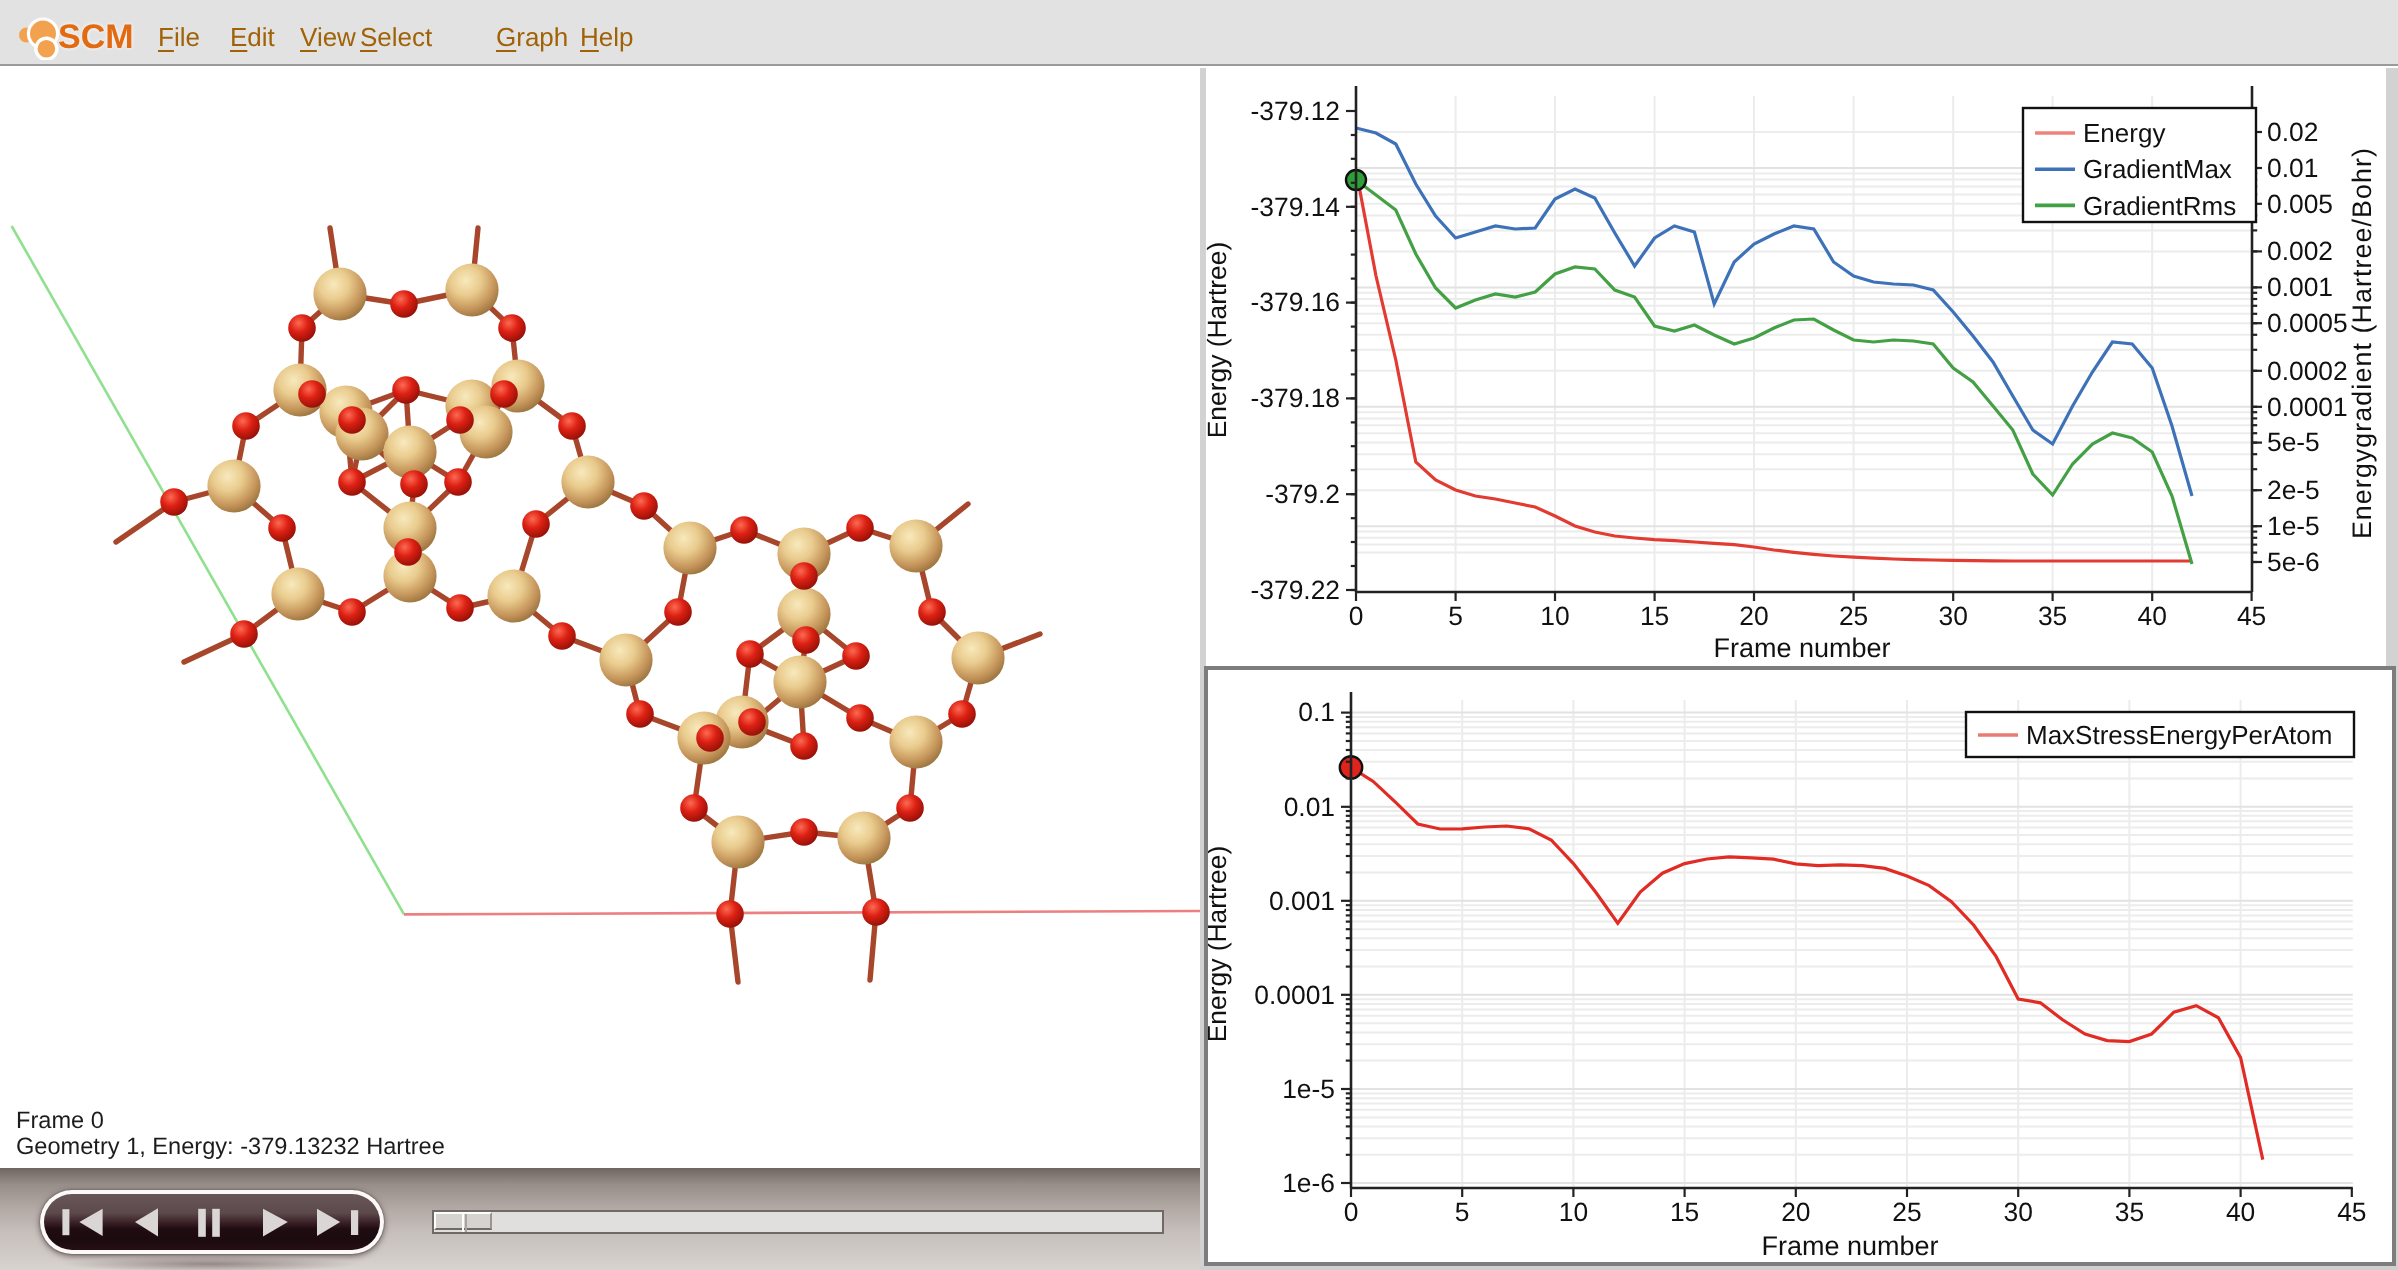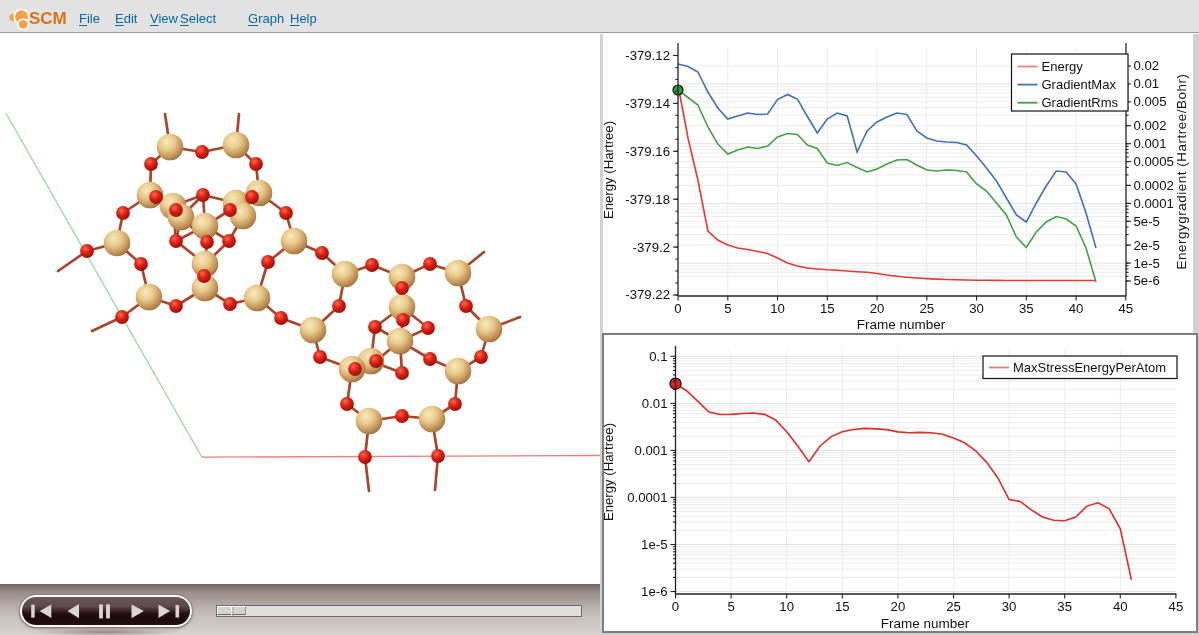--- a/index.html
+++ b/index.html
@@ -1,18 +1,18 @@
 <!DOCTYPE html>
 <html><head><meta charset="utf-8">
 <style>
 *{margin:0;padding:0;box-sizing:border-box}
 html,body{width:1199px;height:635px;background:#fff;overflow:hidden;font-family:"Liberation Sans", sans-serif}
 #page{position:relative;width:1071px;height:635px}
 #menubar{position:absolute;left:0;top:0;width:1199px;height:33px;background:#e2e2e2;border-bottom:1.5px solid #9a9a9a}
-.mi{position:absolute;top:11px;font-size:13px;color:#0369a1}
+.mi{position:absolute;top:11px;font-size:13px;color:#a16207}
 .mi u{text-decoration:underline;text-underline-offset:2px}
 #logo{position:absolute;left:8px;top:4px;width:60px;height:26px}
 #logotext{position:absolute;left:29px;top:8.5px;font-size:17px;font-weight:bold;color:#e26b11;text-shadow:0 0 2px #fff}
 #viewer{position:absolute;left:0;top:34px;width:600px;height:550px;background:#fff}
 #divider{position:absolute;left:600px;top:34px;width:3px;height:601px;background:#d2d2d2}
 #rightstrip{position:absolute;left:1193px;top:34px;width:6px;height:601px;background:#d2d2d2}
 #bottomstrip{position:absolute;left:600px;top:633px;width:599px;height:2px;background:#cfcfcf}
 #frametext{position:absolute;left:8px;top:553.5px;font-size:11.8px;color:#1c1c1c;line-height:13px}
 #controlbar{position:absolute;left:0;top:584px;width:600px;height:51px;background:linear-gradient(180deg,#6f6561 0%,#978d89 16%,#b3aaa6 40%,#c6bfbb 63%,#d8d3d0 100%)}
 #pillring{position:absolute;left:19.5px;top:10.5px;width:172.5px;height:32.5px;border-radius:16.5px;background:#fbfaf8;box-shadow:0 1px 3px rgba(40,20,20,.6), 0 0 1px rgba(60,40,40,.6)}
@@ -221,20 +221,21 @@
 <circle cx="430" cy="325" r="6.9" fill="url(#go)"></circle>
 <circle cx="481" cy="323" r="6.9" fill="url(#go)"></circle>
 <circle cx="402" cy="339" r="6.9" fill="url(#go)"></circle>
 <circle cx="347" cy="370" r="6.9" fill="url(#go)"></circle>
 <circle cx="455" cy="370" r="6.9" fill="url(#go)"></circle>
 <circle cx="402" cy="382" r="6.9" fill="url(#go)"></circle>
 <circle cx="365" cy="423" r="6.9" fill="url(#go)"></circle>
 <circle cx="438" cy="422" r="6.9" fill="url(#go)"></circle>
 </g>
     </svg>
+<div id="frametext">Frame 0<br>Geometry 1, Energy: -379.13232 Hartree</div>
 <div id="divider"></div>
 <div id="toppanel"></div>
 <svg width="596" height="301" viewBox="0 0 596 301" style="position:absolute;left:603px;top:34px;background:#fff">
 <g stroke="#ececec" stroke-width="1">
 <line x1="124.8" y1="14" x2="124.8" y2="262"></line>
 <line x1="174.5" y1="14" x2="174.5" y2="262"></line>
 <line x1="224.3" y1="14" x2="224.3" y2="262"></line>
 <line x1="274.0" y1="14" x2="274.0" y2="262"></line>
 <line x1="323.8" y1="14" x2="323.8" y2="262"></line>
 <line x1="373.6" y1="14" x2="373.6" y2="262"></line>

